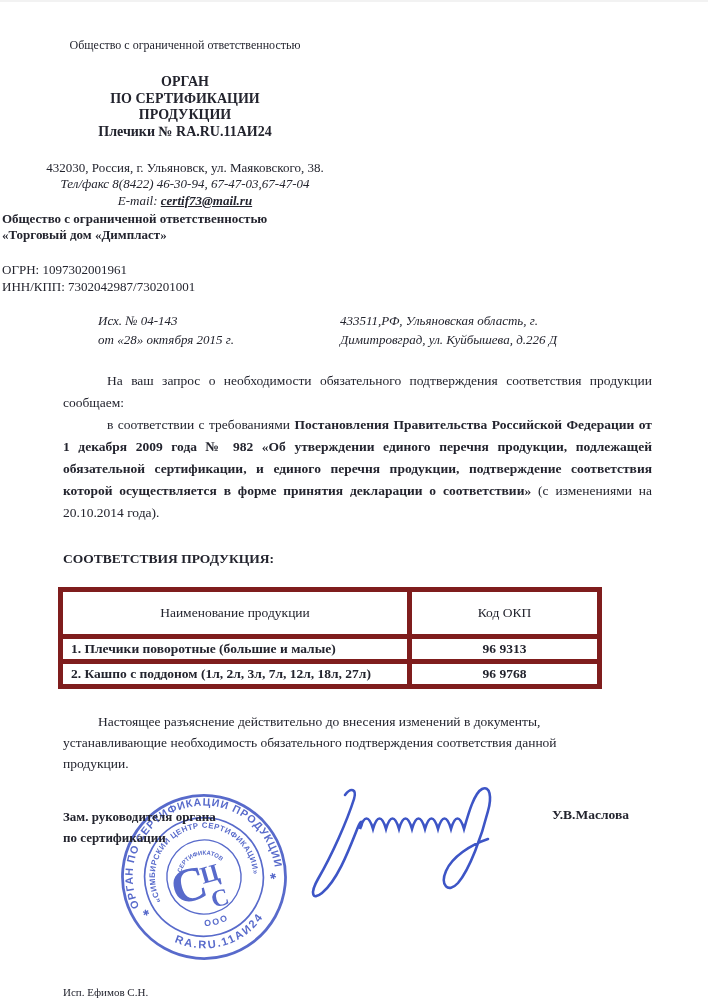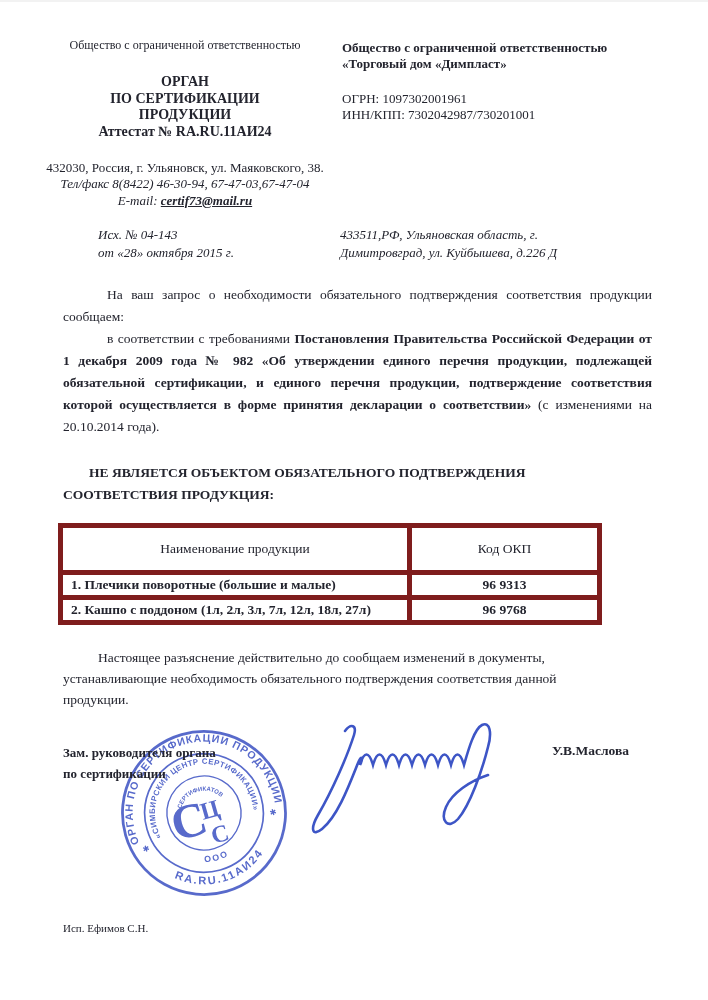--- a/index.html
+++ b/index.html
@@ -6,21 +6,21 @@
   .page {
     position:relative; width:708px; height:1000px; margin:0 auto;
     background:#ffffff; color:#23242e; overflow:hidden;
     font-family:"Liberation Serif", serif; font-size:13px;
     box-shadow:0 0 4px rgba(0,0,0,.25);
     border-top:2px solid #f2f2f2;
   }
   .italic { font-style:italic; }
 
   
-  .top-header { display:flex; padding-top:36px; }
+  .top-header { display:flex; padding-top:36px;flex-direction:column; }
   .col-left  { width:310px; margin-left:30px; text-align:center; }
   .col-right { width:330px; margin-left:2px; text-align:left; padding-top:2px; }
 
   .org-type  { font-size:12px; margin-bottom:1px; }
   .org-name  { font-size:14px; font-weight:bold; line-height:1.18; }
   .dept-block{ margin-top:21px; font-size:14px; font-weight:bold; line-height:1.18; }
   .contact-block { margin-top:20px; font-size:13px; line-height:1.26; }
   .email-link { font-weight:bold; text-decoration:underline; color:#23242e; }
 
   .recipient { font-size:13px; font-weight:bold; line-height:1.25; }
@@ -67,21 +67,21 @@
 
 <div class="page">
 
   <div class="top-header">
     <div class="col-left">
       <div class="org-type">Общество с ограниченной ответственностью</div>
       <div class="dept-block">
         <div>ОРГАН</div>
         <div>ПО СЕРТИФИКАЦИИ</div>
         <div>ПРОДУКЦИИ</div>
-        <div>Аттестат № RA.RU.11АИ24</div>
+        <div>Плечики № RA.RU.11АИ24</div>
       </div>
       <div class="contact-block">
         <div>432030, Россия, г. Ульяновск, ул. Маяковского, 38.</div>
         <div class="italic">Тел/факс 8(8422) 46-30-94, 67-47-03,67-47-04</div>
         <div class="italic"><span>E-mail: </span><a class="email-link">certif73@mail.ru</a></div>
       </div>
     </div>
     <div class="col-right">
       <div class="recipient">
         <div>Общество с ограниченной ответственностью</div>
@@ -105,21 +105,20 @@
     </div>
   </div>
 
   <div class="body-text">
     <div class="p1-first" style="text-indent:44px;">На ваш запрос о необходимости обязательного подтверждения соответствия продукции</div>
     <div>сообщаем:</div>
     <div class="p2"><span>в соответствии с требованиями </span><span class="law-bold">Постановления Правительства Российской Федерации от 1 декабря 2009 года № 982 «Об утверждении единого перечня продукции, подлежащей обязательной сертификации, и единого перечня продукции, подтверждение соответствия которой осуществляется в форме принятия декларации о соответствии»</span><span> (с изменениями на 20.10.2014 года).</span></div>
   </div>
 
   <div class="heading">
-    <div class="indent">НЕ ЯВЛЯЕТСЯ ОБЪЕКТОМ ОБЯЗАТЕЛЬНОГО ПОДТВЕРЖДЕНИЯ</div>
     <div>СООТВЕТСТВИЯ ПРОДУКЦИЯ:</div>
   </div>
 
   <table class="okp-table">
     <tbody>
         <tr>
       <th class="col-name">Наименование продукции</th>
       <th>Код ОКП</th>
     </tr>
     <tr>
@@ -127,21 +126,21 @@
       <td class="cell-code">96 9313</td>
     </tr>
     <tr>
       <td>2. Кашпо с поддоном (1л, 2л, 3л, 7л, 12л, 18л, 27л)</td>
       <td class="cell-code">96 9768</td>
     </tr>
   </tbody>
     </table>
 
   <div class="closing">
-    <div class="indent">Настоящее разъяснение действительно до сообщаем изменений в документы,</div>
+    <div class="indent">Настоящее разъяснение действительно до внесения изменений в документы,</div>
     <div>устанавливающие необходимость обязательного подтверждения соответствия данной</div>
     <div>продукции.</div>
   </div>
 
   <div class="sig-area">
     <div class="sig-title">
       <div>Зам. руководителя органа</div>
       <div>по сертификации</div>
     </div>
 

